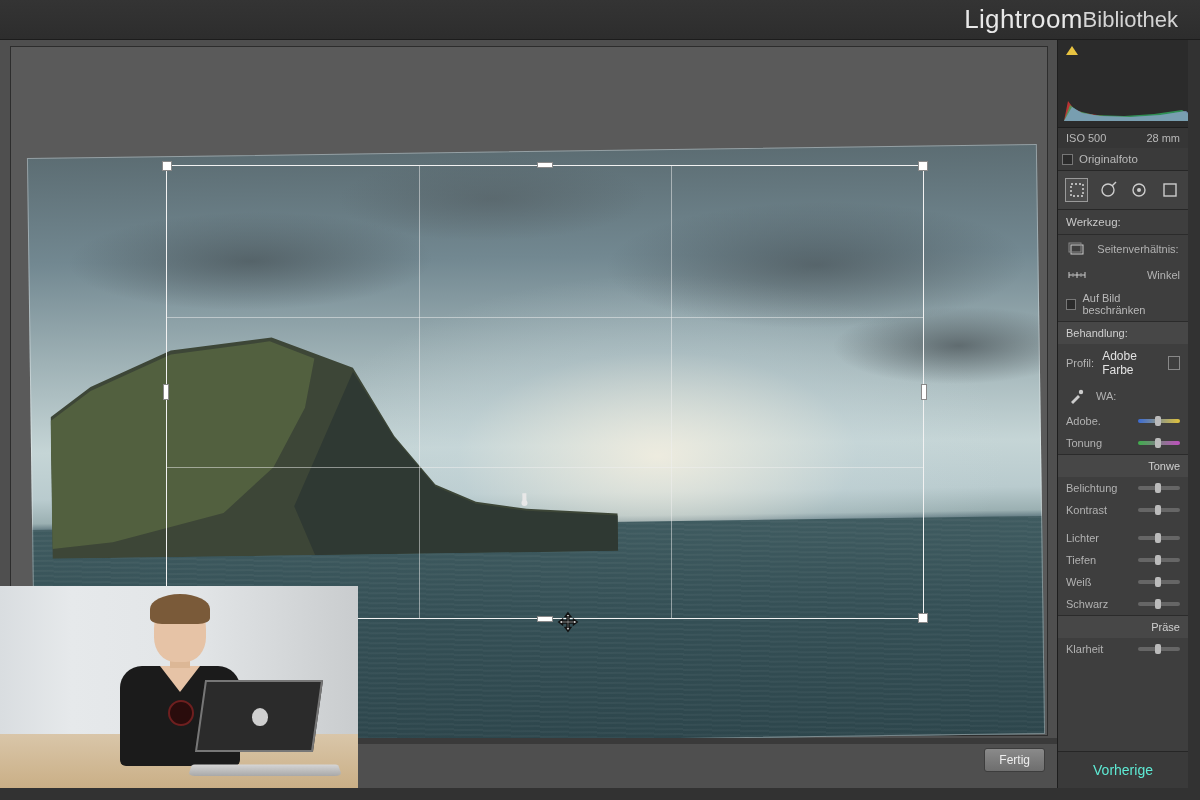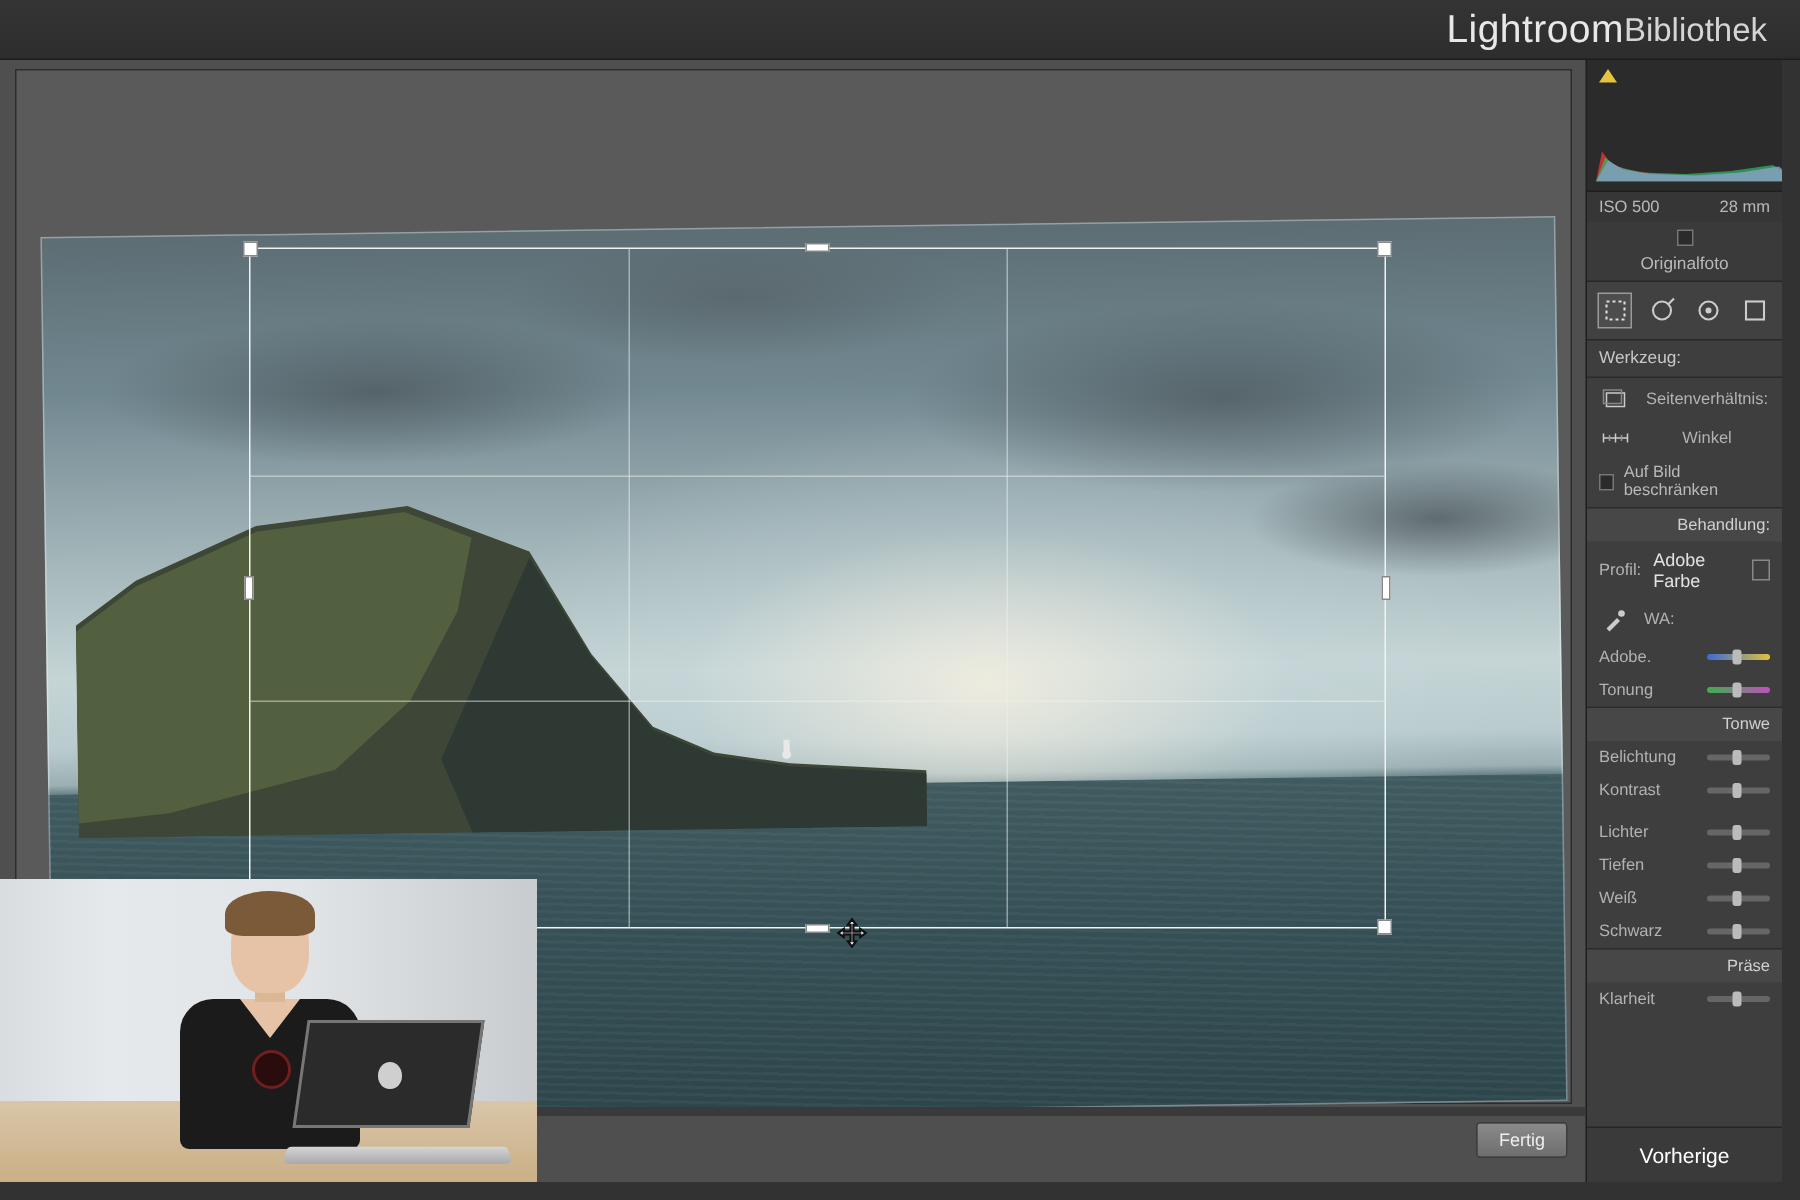--- a/index.html
+++ b/index.html
@@ -218,21 +218,21 @@
   }
   .histo-body{
     position:absolute; left:6px; right:6px; bottom:6px; height:30px;
   }
   .meta-row{
     display:flex; justify-content:space-between;
     padding:4px 8px; font-size:11px; background:#363636;
   }
   .orig-row{
     display:flex; align-items:center; gap:6px;
-    padding:5px 4px; background:#3a3a3a; border-bottom:1px solid #272727;flex-direction:column;
+    padding:5px 4px; background:#3a3a3a; border-bottom:1px solid #272727;
   }
   .orig-row .chk{
     width:11px;height:11px;border:1px solid #777;background:#2b2b2b;
   }
   .toolbar{
     display:flex; gap:10px; align-items:center;
     padding:8px 8px; background:#414141; border-bottom:1px solid #272727;
   }
   .tool-ic{ width:22px; height:22px; display:flex;align-items:center;justify-content:center; cursor:pointer;}
   .tool-ic.active{ outline:1px solid #9a9a9a; background:#4d4d4d;}
@@ -252,21 +252,21 @@
   .slider.tint{ background:linear-gradient(90deg,#3fae4c,#c04fbf);}
   .row .ic{ width:22px; display:flex; justify-content:center;}
   .hdr{
     background:#474747; padding:5px 8px; font-size:11px; border-top:1px solid #2b2b2b;
     text-align:right; color:#d0d0d0;
   }
   .eyedrop{width:18px;height:18px;}
   .footer-btn{
     position:absolute; left:0; right:0; bottom:0;
     text-align:center; padding:10px 0;
-    background:#3a3a3a; color:#ffffff; font-size:14px;
+    background:#3a3a3a; color:#5eead4; font-size:14px;
     border-top:1px solid #262626;
   }
   .profile-val{ color:#e2e2e2; font-size:12px;}
   .chkwrap{display:flex;align-items:center;gap:6px;padding:5px 8px;}
 </style>
 </head>
 <body>
 
 <div class="topbar">
   <div class="app-title">Lightroom</div>
@@ -400,28 +400,28 @@
       <div class="ic">
         <svg width="18" height="14" viewBox="0 0 18 14">
             <line x1="1" y1="7" x2="17" y2="7" stroke="#ccc"></line>
             <line x1="1" y1="4" x2="1" y2="10" stroke="#ccc"></line>
             <line x1="5" y1="5" x2="5" y2="9" stroke="#999"></line>
             <line x1="9" y1="4" x2="9" y2="10" stroke="#ccc"></line>
             <line x1="13" y1="5" x2="13" y2="9" stroke="#999"></line>
             <line x1="17" y1="4" x2="17" y2="10" stroke="#ccc"></line>
           </svg>
       </div>
-      <span class="rlabel" style="text-align:center">Winkel</span>
+      <span class="rlabel" style="text-align:right">Winkel</span>
     </div>
     <div class="chkwrap">
       <div class="chk" style="width:11px;height:11px;border:1px solid #777;background:#2b2b2b"></div>
       <span style="font-size:11px">Auf Bild beschränken</span>
     </div>
 
-    <div class="hdr" style="text-align:right">Behandlung:</div>
+    <div class="hdr" style="text-align:left">Behandlung:</div>
     <div class="row">
       <span class="rlabel" style="text-align:left;flex:0 0 auto">Profil:</span>
       <span class="profile-val">Adobe Farbe</span>
       <span style="width:14px;height:14px;border:1px solid #888"></span>
     </div>
 
     <div class="row">
       <div class="ic">
         <svg class="eyedrop" viewBox="0 0 18 18">
             <path d="M3 15 L10 8 L12 10 L5 17 Z" fill="#ccc"></path>

